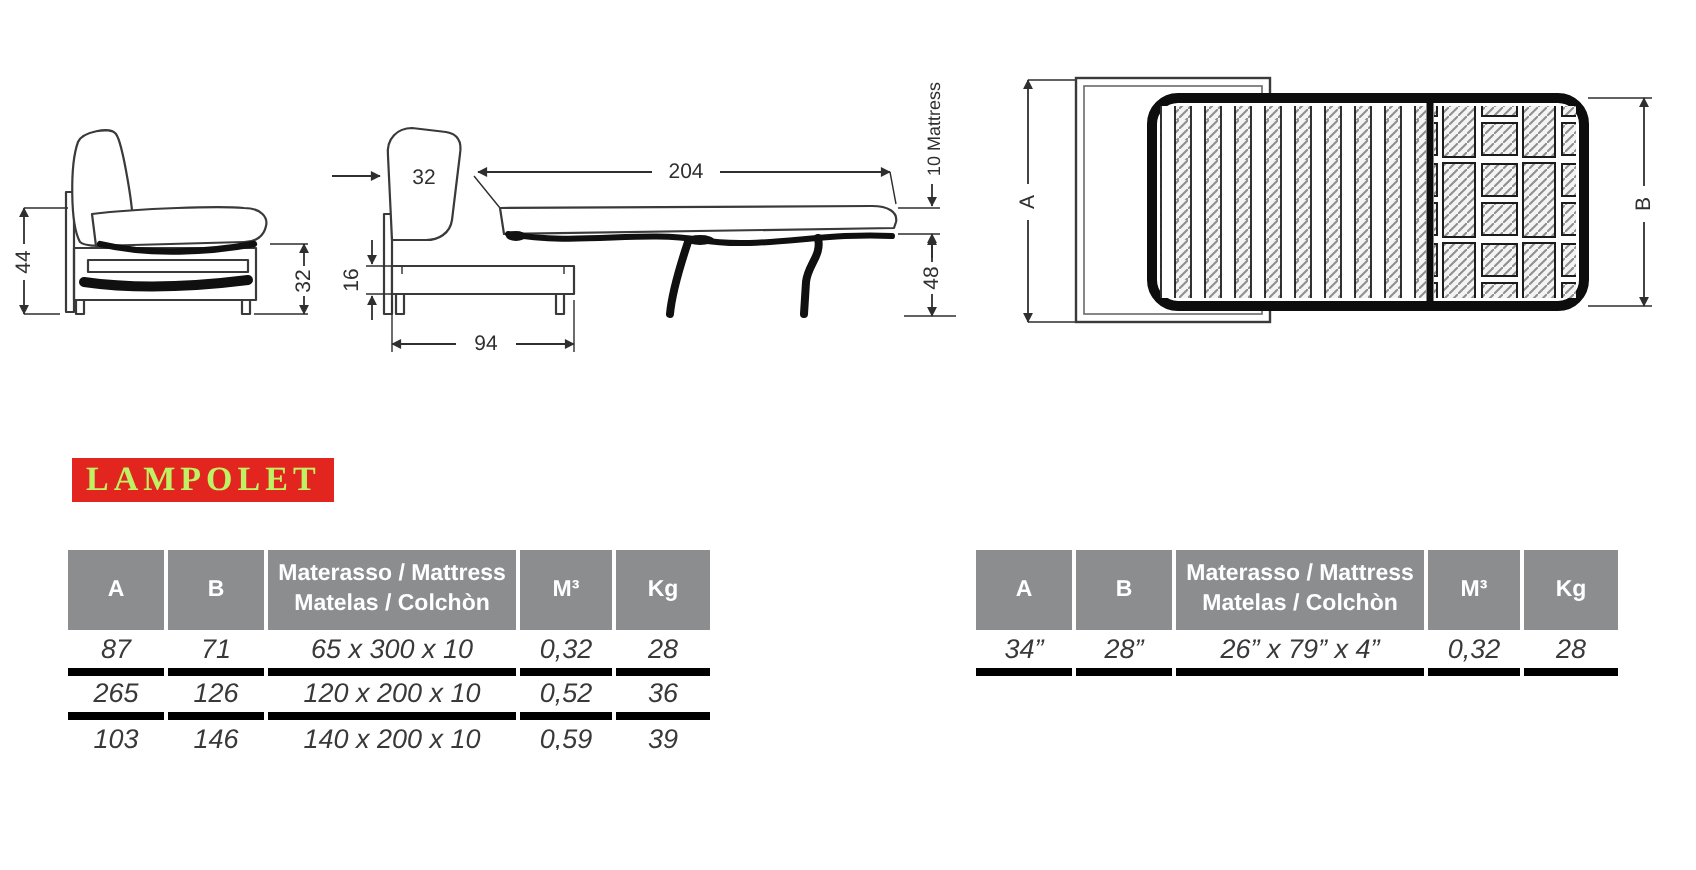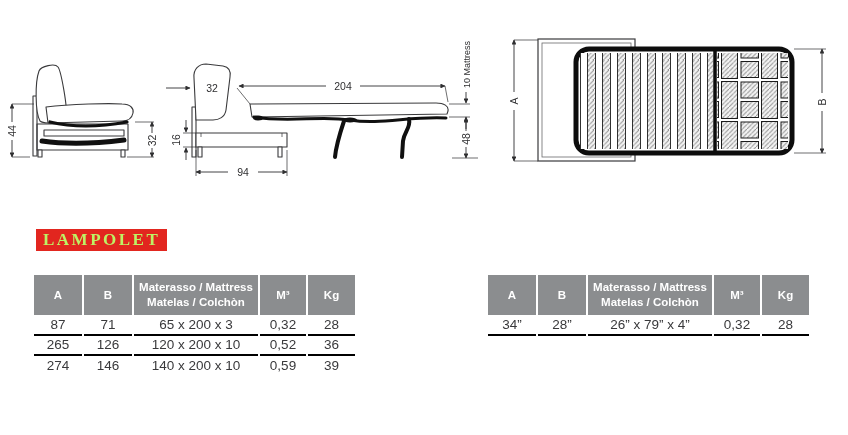--- a/index.html
+++ b/index.html
@@ -25,21 +25,21 @@
               padding:1px 7px 2px 7px; }
 
   
   .spec-table { position:absolute; top:275px; border-collapse:separate; border-spacing:2px 0; }
   .spec-table.metric   { left:32px; }
   .spec-table.imperial { left:486px; }
   .spec-table th { background:#8b8d8f; color:#ffffff; font-size:11.5px; font-weight:bold;
                    text-align:center; vertical-align:middle; line-height:1.3;
                    height:40px; padding:0 2px; }
   .spec-table td { text-align:center; font-size:13.5px; color:#39393b; height:18.5px;
-                   padding:0; border-bottom:2px solid #000000; }
+                   padding:0; border-bottom:4px solid #000000;font-style:italic; }
   col.c-a  { width:48px; } col.c-b { width:48px; } col.c-mat { width:124px; }
   col.c-m3 { width:46px; } col.c-kg { width:47px; }
 </style>
 </head>
 <body>
 
 <div class="page">
 
   <svg class="drawings" width="848" height="215" viewBox="0 0 848 215">
     <defs>
@@ -169,33 +169,33 @@
           <div>Matelas / Colchòn</div>
         </th>
         <th>M³</th>
         <th>Kg</th>
       </tr>
     </thead>
     <tbody>
       <tr>
         <td>87</td>
         <td>71</td>
-        <td>65 x 200 x 3</td>
+        <td>65 x 300 x 10</td>
         <td>0,32</td>
         <td>28</td>
       </tr>
       <tr>
         <td>265</td>
         <td>126</td>
         <td>120 x 200 x 10</td>
         <td>0,52</td>
         <td>36</td>
       </tr>
       <tr>
-        <td>274</td>
+        <td>103</td>
         <td>146</td>
         <td>140 x 200 x 10</td>
         <td>0,59</td>
         <td>39</td>
       </tr>
     </tbody>
   </table>
 
   <table class="spec-table imperial">
     <colgroup>

